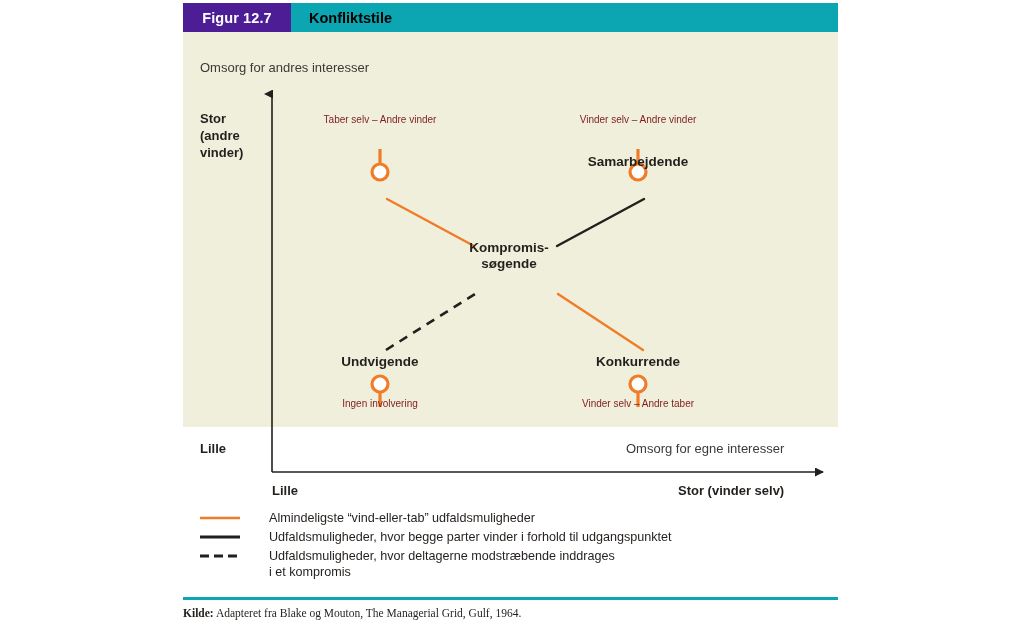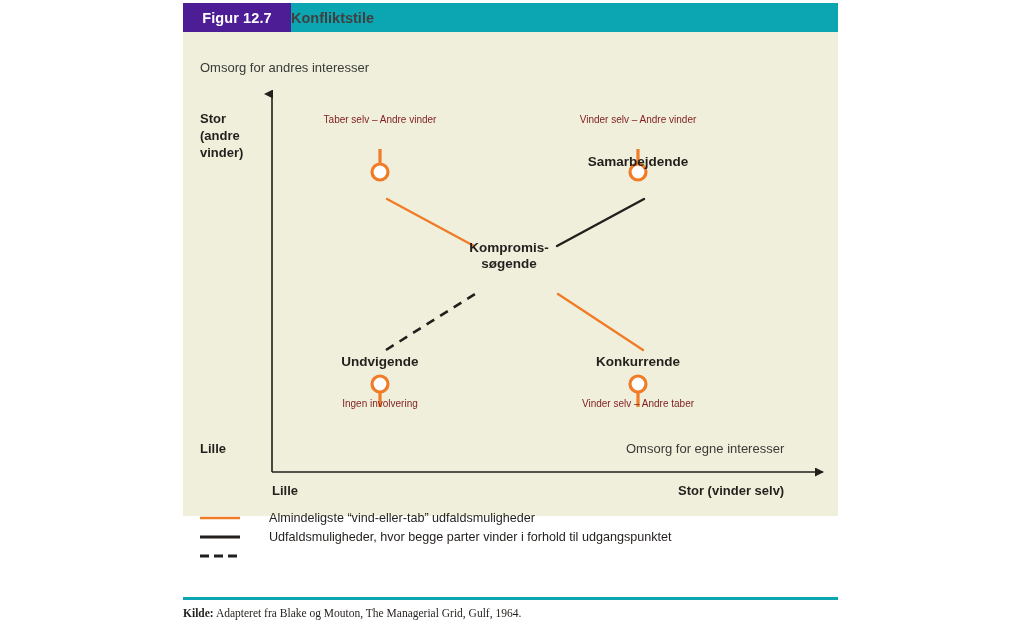--- a/index.html
+++ b/index.html
@@ -32,35 +32,36 @@
     font-weight: bold;
     font-size: 14.5px;
     display: flex;
     align-items: center;
     justify-content: center;
     letter-spacing: 0.1px;
   }
   #header-title-cell {
     flex: 1;
     background: #0CA6B3;
-    color: #404040;
+    color: #000000;
     font-weight: bold;
     font-size: 14.5px;
     display: flex;
     align-items: center;
+    padding-left: 18px;
     box-sizing: border-box;
   }
 
   
   #figure-panel {
     position: absolute;
     left: 183px;
     top: 32px;
     width: 655px;
-    height: 484px;
+    height: 395px;
     background: #F0EFDC;
   }
 
   
   #chart-area {
     position: absolute;
     left: 0;
     top: 0;
     width: 655px;
     height: 470px;
@@ -286,20 +287,24 @@
       </div>
       <div class="legend-text">Udfaldsmuligheder, hvor begge parter vinder i forhold til udgangspunktet</div>
     </div>
 
     <div class="legend-row">
       <div class="legend-swatch">
         <svg width="40" height="16">
             <line x1="0" y1="8" x2="40" y2="8" stroke="#231F1C" stroke-width="2.8" stroke-dasharray="9 5"></line>
           </svg>
       </div>
+      <div class="legend-text">
+        <div>Udfaldsmuligheder, hvor deltagerne modstræbende inddrages</div>
+        <div>i et kompromis</div>
+      </div>
     </div>
 
   </div>
 </div>
 
 <div id="footer-rule"></div>
 <div id="source-line">
   <b>Kilde:</b><span> Adapteret fra Blake og Mouton, The Managerial Grid, Gulf, 1964.</span>
 </div>
 

